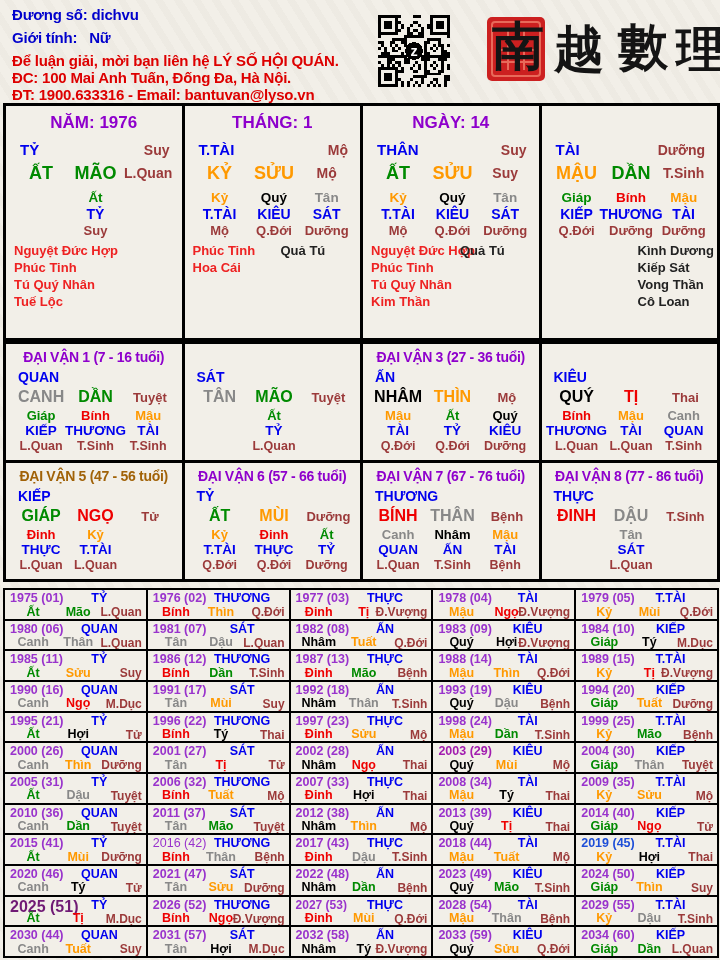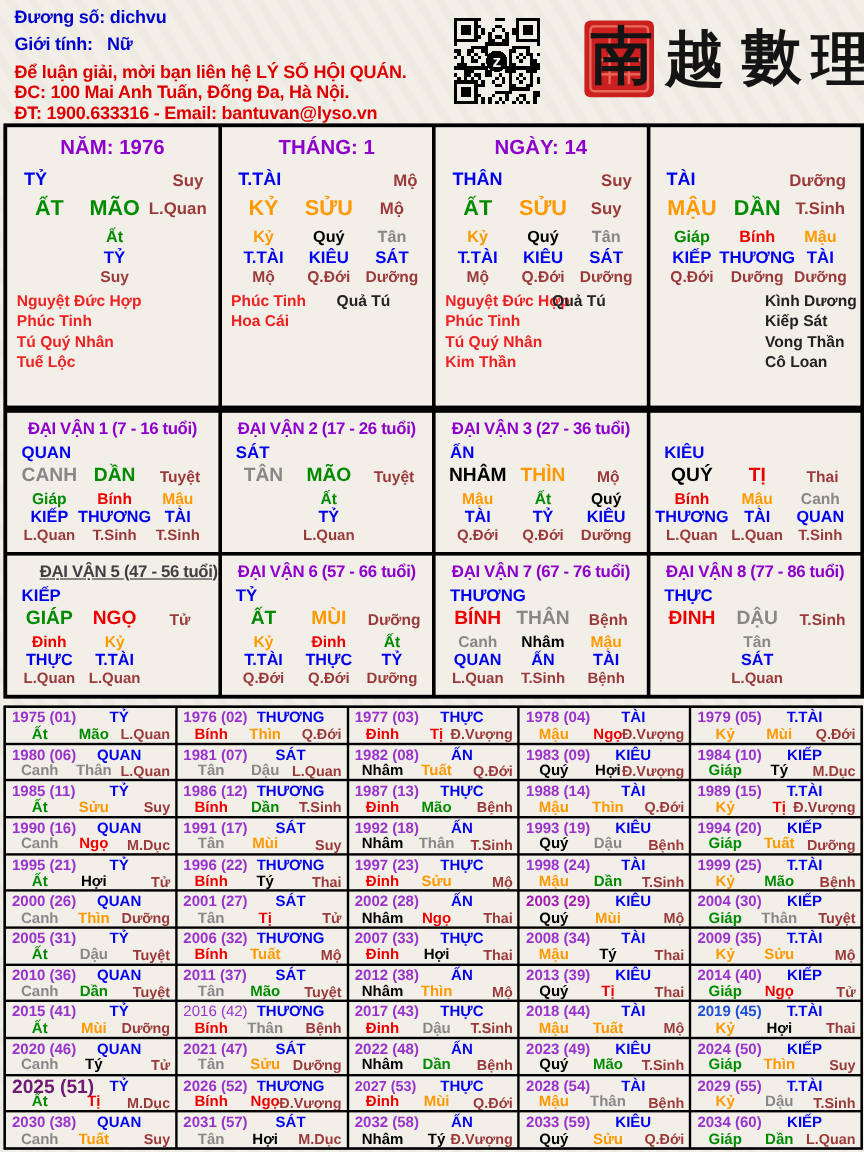--- a/index.html
+++ b/index.html
@@ -430,21 +430,20 @@
         <div style="position: absolute; top: 79px; font-size: 13.5px; color: rgb(0, 0, 238); left: 1%; width: 38%; text-align: center;">KIẾP</div>
         <div style="position: absolute; top: 95px; font-size: 12.5px; color: rgb(155, 58, 58); left: 1%; width: 38%; text-align: center;">L.Quan</div>
         <div style="position: absolute; top: 64px; font-size: 13px; color: rgb(238, 0, 0); left: 32%; width: 38%; text-align: center;">Bính</div>
         <div style="position: absolute; top: 79px; font-size: 13.5px; color: rgb(0, 0, 238); left: 32%; width: 38%; text-align: center;">THƯƠNG</div>
         <div style="position: absolute; top: 95px; font-size: 12.5px; color: rgb(155, 58, 58); left: 32%; width: 38%; text-align: center;">T.Sinh</div>
         <div style="position: absolute; top: 64px; font-size: 13px; color: rgb(255, 153, 0); left: 62%; width: 38%; text-align: center;">Mậu</div>
         <div style="position: absolute; top: 79px; font-size: 13.5px; color: rgb(0, 0, 238); left: 62%; width: 38%; text-align: center;">TÀI</div>
         <div style="position: absolute; top: 95px; font-size: 12.5px; color: rgb(155, 58, 58); left: 62%; width: 38%; text-align: center;">T.Sinh</div>
       </div>
       <div class="cell">
-        <div style="position: absolute; top: 5px; left: 0px; right: 0px; text-align: center; font-size: 14px; letter-spacing: -0.3px; color: rgb(142, 0, 204);">ĐẠI VẬN 2 (17 - 26 tuổi)</div>
         <div style="position: absolute; top: 25px; left: 12px; font-size: 14px; color: rgb(0, 0, 238);">SÁT</div>
         <div style="position: absolute; top: 44px; font-size: 16px; color: rgb(136, 136, 136); left: 1%; width: 38%; text-align: center;">TÂN</div>
         <div style="position: absolute; top: 44px; font-size: 16px; color: rgb(0, 138, 0); left: 32%; width: 38%; text-align: center;">MÃO</div>
         <div style="position: absolute; top: 46px; font-size: 13px; color: rgb(155, 58, 58); left: 63%; width: 38%; text-align: center;">Tuyệt</div>
         <div style="position: absolute; top: 64px; font-size: 13px; color: rgb(0, 138, 0); left: 32%; width: 38%; text-align: center;">Ất</div>
         <div style="position: absolute; top: 79px; font-size: 13.5px; color: rgb(0, 0, 238); left: 32%; width: 38%; text-align: center;">TỶ</div>
         <div style="position: absolute; top: 95px; font-size: 12.5px; color: rgb(155, 58, 58); left: 32%; width: 38%; text-align: center;">L.Quan</div>
       </div>
       <div class="cell">
         <div style="position: absolute; top: 5px; left: 0px; right: 0px; text-align: center; font-size: 14px; letter-spacing: -0.3px; color: rgb(142, 0, 204);">ĐẠI VẬN 3 (27 - 36 tuổi)</div>
@@ -471,21 +470,21 @@
         <div style="position: absolute; top: 79px; font-size: 13.5px; color: rgb(0, 0, 238); left: 1%; width: 38%; text-align: center;">THƯƠNG</div>
         <div style="position: absolute; top: 95px; font-size: 12.5px; color: rgb(155, 58, 58); left: 1%; width: 38%; text-align: center;">L.Quan</div>
         <div style="position: absolute; top: 64px; font-size: 13px; color: rgb(255, 153, 0); left: 32%; width: 38%; text-align: center;">Mậu</div>
         <div style="position: absolute; top: 79px; font-size: 13.5px; color: rgb(0, 0, 238); left: 32%; width: 38%; text-align: center;">TÀI</div>
         <div style="position: absolute; top: 95px; font-size: 12.5px; color: rgb(155, 58, 58); left: 32%; width: 38%; text-align: center;">L.Quan</div>
         <div style="position: absolute; top: 64px; font-size: 13px; color: rgb(136, 136, 136); left: 62%; width: 38%; text-align: center;">Canh</div>
         <div style="position: absolute; top: 79px; font-size: 13.5px; color: rgb(0, 0, 238); left: 62%; width: 38%; text-align: center;">QUAN</div>
         <div style="position: absolute; top: 95px; font-size: 12.5px; color: rgb(155, 58, 58); left: 62%; width: 38%; text-align: center;">T.Sinh</div>
       </div>
       <div class="cell">
-        <div style="position: absolute; top: 5px; left: 0px; right: 0px; text-align: right; font-size: 14px; letter-spacing: -0.3px; color: #404040; text-decoration: underline;">ĐẠI VẬN 5 (47 - 56 tuổi)</div>
+        <div style="position: absolute; top: 5px; left: 0px; right: 0px; text-align: center; font-size: 14px; letter-spacing: -0.3px; color: #a16207;">ĐẠI VẬN 5 (47 - 56 tuổi)</div>
         <div style="position: absolute; top: 25px; left: 12px; font-size: 14px; color: rgb(0, 0, 238);">KIẾP</div>
         <div style="position: absolute; top: 44px; font-size: 16px; color: rgb(0, 138, 0); left: 1%; width: 38%; text-align: center;">GIÁP</div>
         <div style="position: absolute; top: 44px; font-size: 16px; color: rgb(238, 0, 0); left: 32%; width: 38%; text-align: center;">NGỌ</div>
         <div style="position: absolute; top: 46px; font-size: 13px; color: rgb(155, 58, 58); left: 63%; width: 38%; text-align: center;">Tử</div>
         <div style="position: absolute; top: 64px; font-size: 13px; color: rgb(238, 0, 0); left: 1%; width: 38%; text-align: center;">Đinh</div>
         <div style="position: absolute; top: 79px; font-size: 13.5px; color: rgb(0, 0, 238); left: 1%; width: 38%; text-align: center;">THỰC</div>
         <div style="position: absolute; top: 95px; font-size: 12.5px; color: rgb(155, 58, 58); left: 1%; width: 38%; text-align: center;">L.Quan</div>
         <div style="position: absolute; top: 64px; font-size: 13px; color: rgb(255, 153, 0); left: 32%; width: 38%; text-align: center;">Kỷ</div>
         <div style="position: absolute; top: 79px; font-size: 13.5px; color: rgb(0, 0, 238); left: 32%; width: 38%; text-align: center;">T.TÀI</div>
         <div style="position: absolute; top: 95px; font-size: 12.5px; color: rgb(155, 58, 58); left: 32%; width: 38%; text-align: center;">L.Quan</div>
@@ -914,21 +913,21 @@
         <div style="position: absolute; top: 15px; right: 4px; font-size: 12px; color: rgb(155, 58, 58);">Bệnh</div>
       </div>
       <div class="cell">
         <div style="position: absolute; top: 1px; left: 5px; font-size: 12.5px; font-weight: bold; color: rgb(153, 51, 204);">2029 (55)</div>
         <div style="position: absolute; top: 1px; left: 38%; width: 58%; text-align: center; font-size: 12.5px; color: rgb(0, 0, 238);">T.TÀI</div>
         <div style="position: absolute; top: 14.5px; left: 0px; width: 40%; text-align: center; font-size: 12.5px; color: rgb(255, 153, 0);">Kỷ</div>
         <div style="position: absolute; top: 14.5px; left: 32%; width: 40%; text-align: center; font-size: 12.5px; color: rgb(136, 136, 136);">Dậu</div>
         <div style="position: absolute; top: 15px; right: 4px; font-size: 12px; color: rgb(155, 58, 58);">T.Sinh</div>
       </div>
       <div class="cell">
-        <div style="position: absolute; top: 1px; left: 5px; font-size: 12.5px; font-weight: bold; color: rgb(153, 51, 204);">2030 (38)</div>
+        <div style="position: absolute; top: 1px; left: 5px; font-size: 12.5px; font-weight: bold; color: rgb(153, 51, 204);">2030 (44)</div>
         <div style="position: absolute; top: 1px; left: 38%; width: 58%; text-align: center; font-size: 12.5px; color: rgb(0, 0, 238);">QUAN</div>
         <div style="position: absolute; top: 14.5px; left: 0px; width: 40%; text-align: center; font-size: 12.5px; color: rgb(136, 136, 136);">Canh</div>
         <div style="position: absolute; top: 14.5px; left: 32%; width: 40%; text-align: center; font-size: 12.5px; color: rgb(255, 153, 0);">Tuất</div>
         <div style="position: absolute; top: 15px; right: 4px; font-size: 12px; color: rgb(155, 58, 58);">Suy</div>
       </div>
       <div class="cell">
         <div style="position: absolute; top: 1px; left: 5px; font-size: 12.5px; font-weight: bold; color: rgb(153, 51, 204);">2031 (57)</div>
         <div style="position: absolute; top: 1px; left: 38%; width: 58%; text-align: center; font-size: 12.5px; color: rgb(0, 0, 238);">SÁT</div>
         <div style="position: absolute; top: 14.5px; left: 0px; width: 40%; text-align: center; font-size: 12.5px; color: rgb(136, 136, 136);">Tân</div>
         <div style="position: absolute; top: 14.5px; left: 32%; width: 40%; text-align: center; font-size: 12.5px; color: rgb(0, 0, 0);">Hợi</div>

